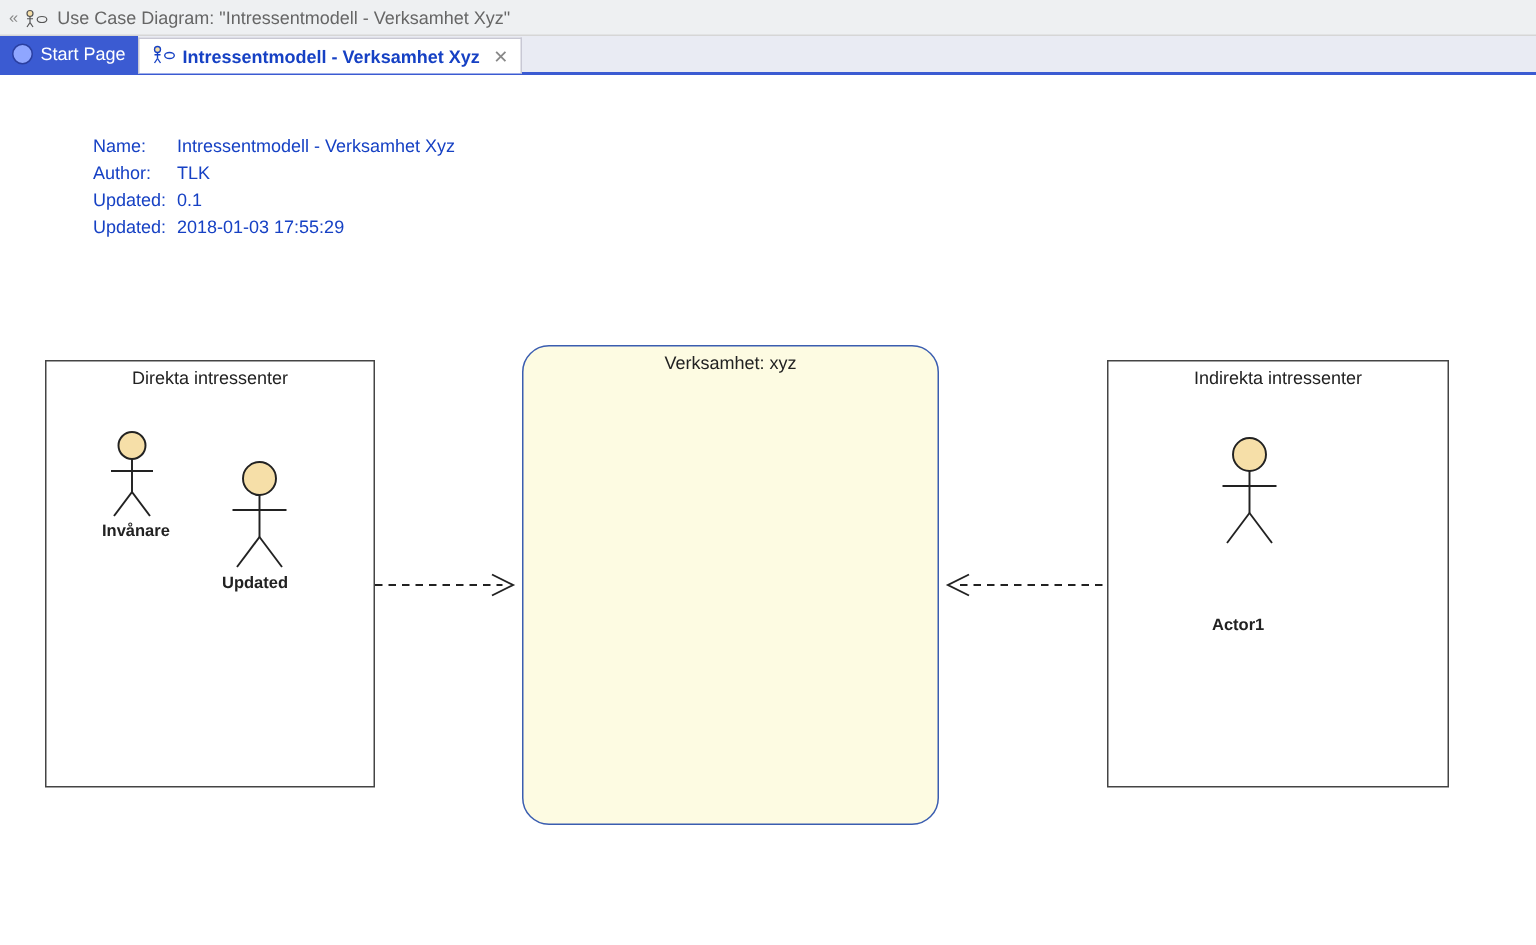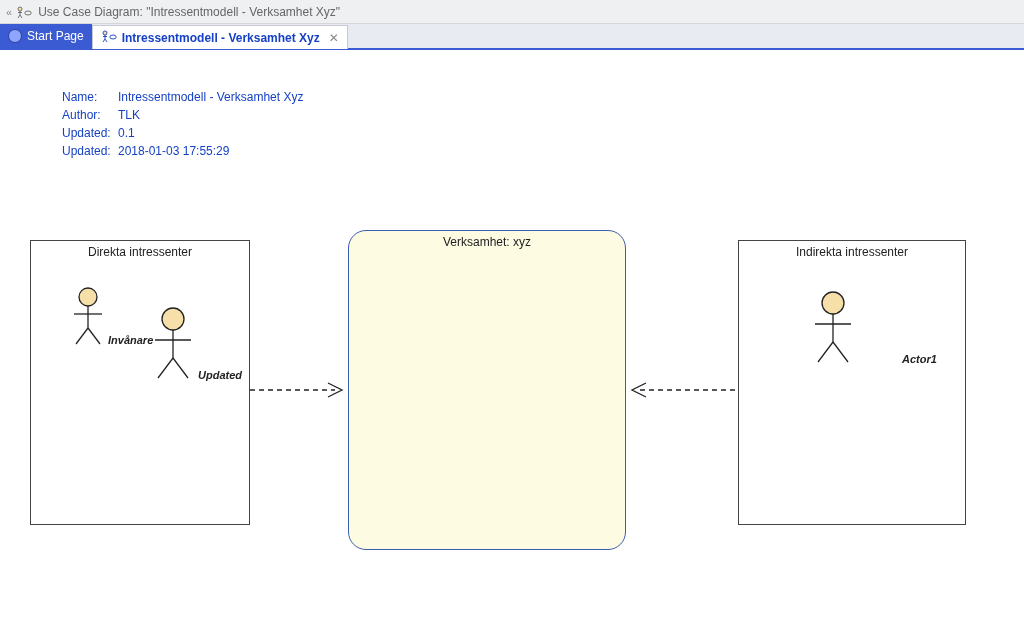--- a/index.html
+++ b/index.html
@@ -106,23 +106,22 @@
     border-radius: 18px;
   }
   .indirekta {
     left: 738px; top: 190px;
     width: 228px; height: 285px;
     background: #fff;
   }
   .actor {
     position: absolute;
     display: flex;
-    flex-direction: row;
-    align-items: flex-end;
-    font-style: italic;
+    flex-direction: column;
+    align-items: flex-start;
   }
   .actor-label {
     font-size: 11px;
     font-weight: 600;
     color: #222;
     margin-top: 2px;
   }
   .actor-sm svg { width: 40px; height: 60px; }
   .actor-lg svg { width: 50px; height: 75px; }
   svg.line { position: absolute; pointer-events: none; }

